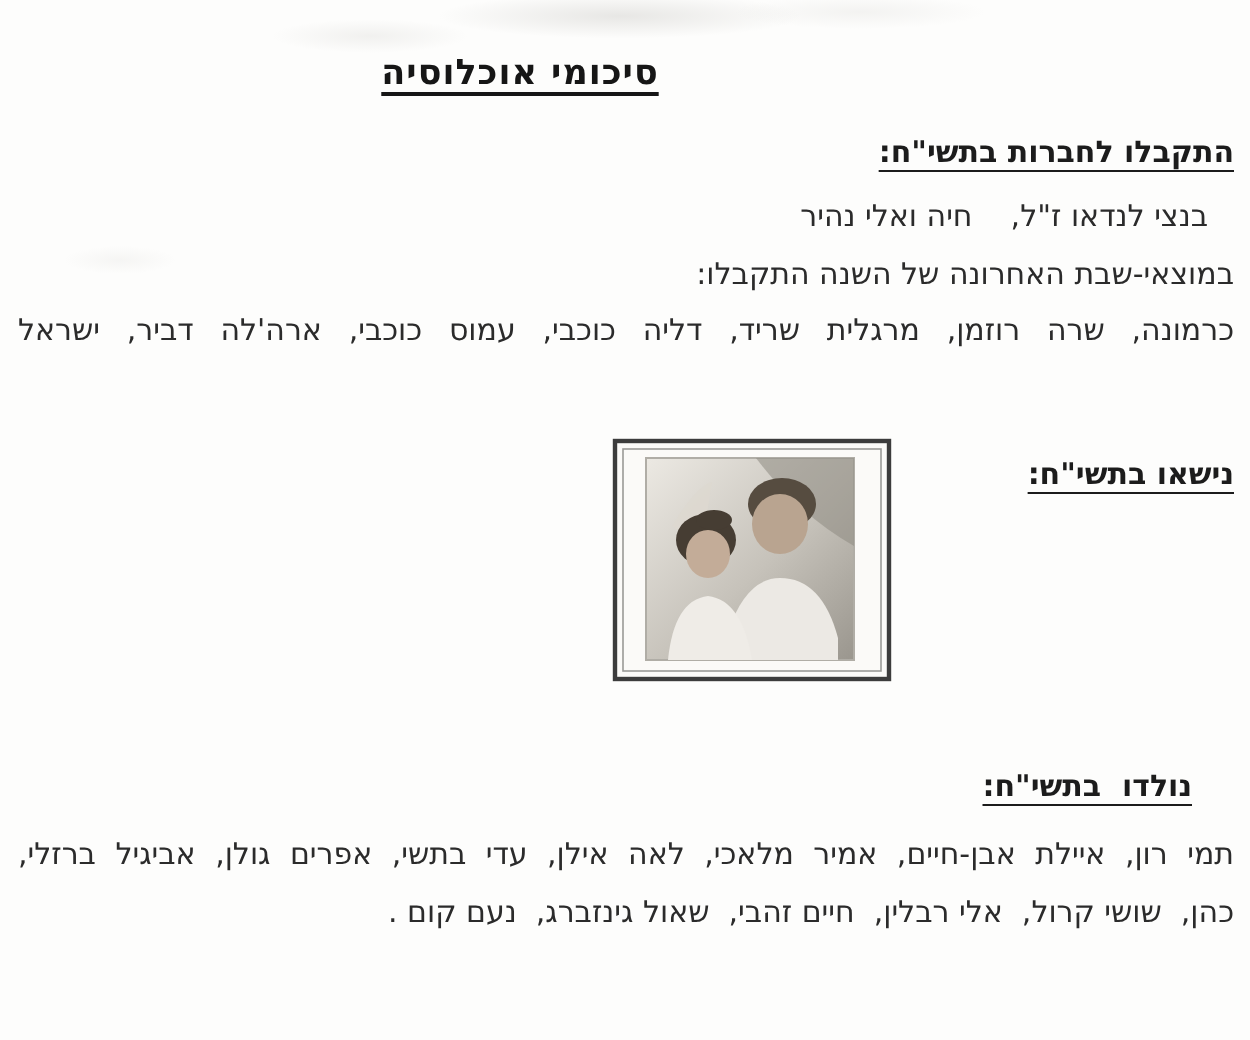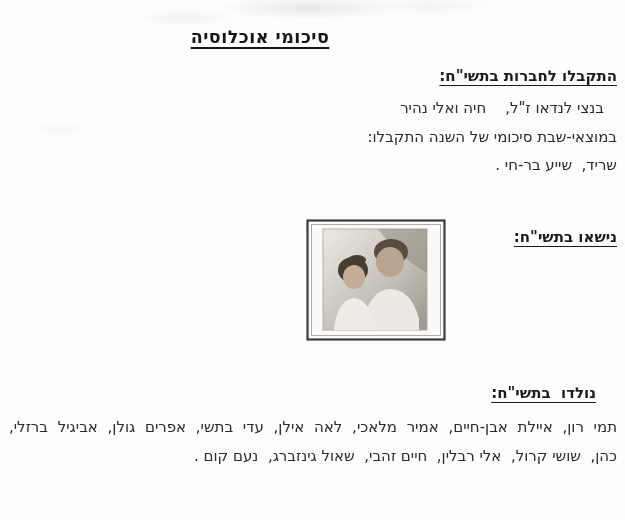--- a/index.html
+++ b/index.html
@@ -51,22 +51,22 @@
 </head>
 <body>
 
 <div class="page">
 
   <div class="page-title">סיכומי אוכלוסיה</div>
 
   <div class="sec sec-accepted">
     <p class="sec-heading">התקבלו לחברות בתשי"ח:</p>
     <p class="line indent">בנצי לנדאו ז"ל,    חיה ואלי נהיר</p>
-    <p class="line">במוצאי-שבת סיכומי של השנה התקבלו:</p>
-    <p class="line">שריד,  שייע בר-חי .</p>
+    <p class="line">במוצאי-שבת האחרונה של השנה התקבלו:</p>
+    <p class="line justify-full">כרמונה, שרה רוזמן, מרגלית שריד, דליה כוכבי, עמוס כוכבי, ארה'לה דביר, ישראל</p>
   </div>
 
   <div class="photo-frame">
     <svg width="140" height="122" viewBox="0 0 140 122" aria-hidden="true">
       <defs>
         <linearGradient id="pg" x1="0" y1="0" x2="1" y2="1">
           <stop offset="0" stop-color="#ece9e3"></stop>
           <stop offset="0.55" stop-color="#c6c2ba"></stop>
           <stop offset="1" stop-color="#9a968e"></stop>
         </linearGradient>

